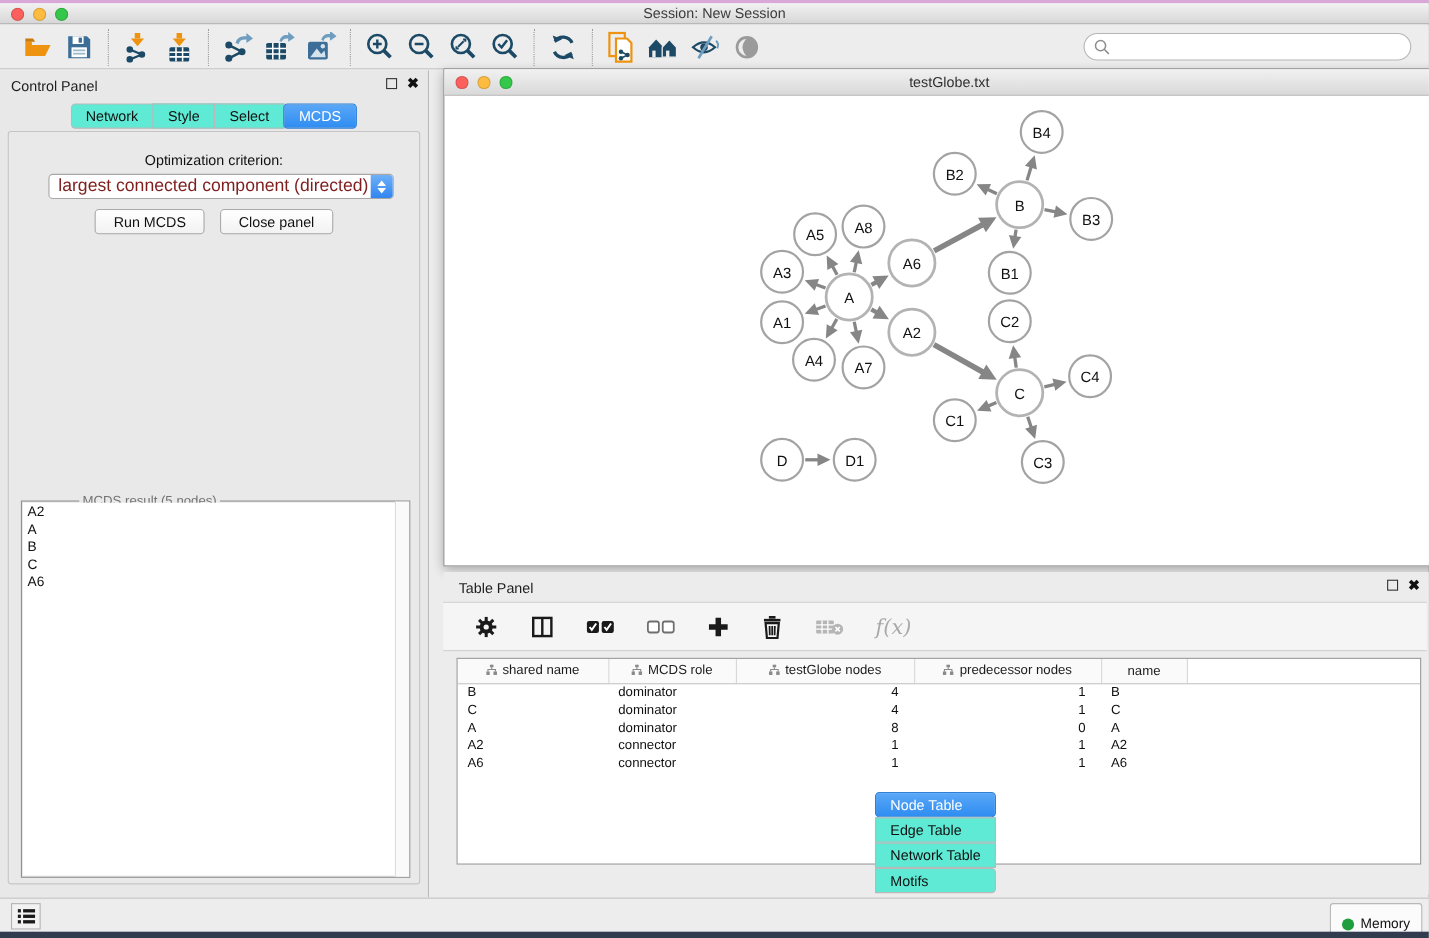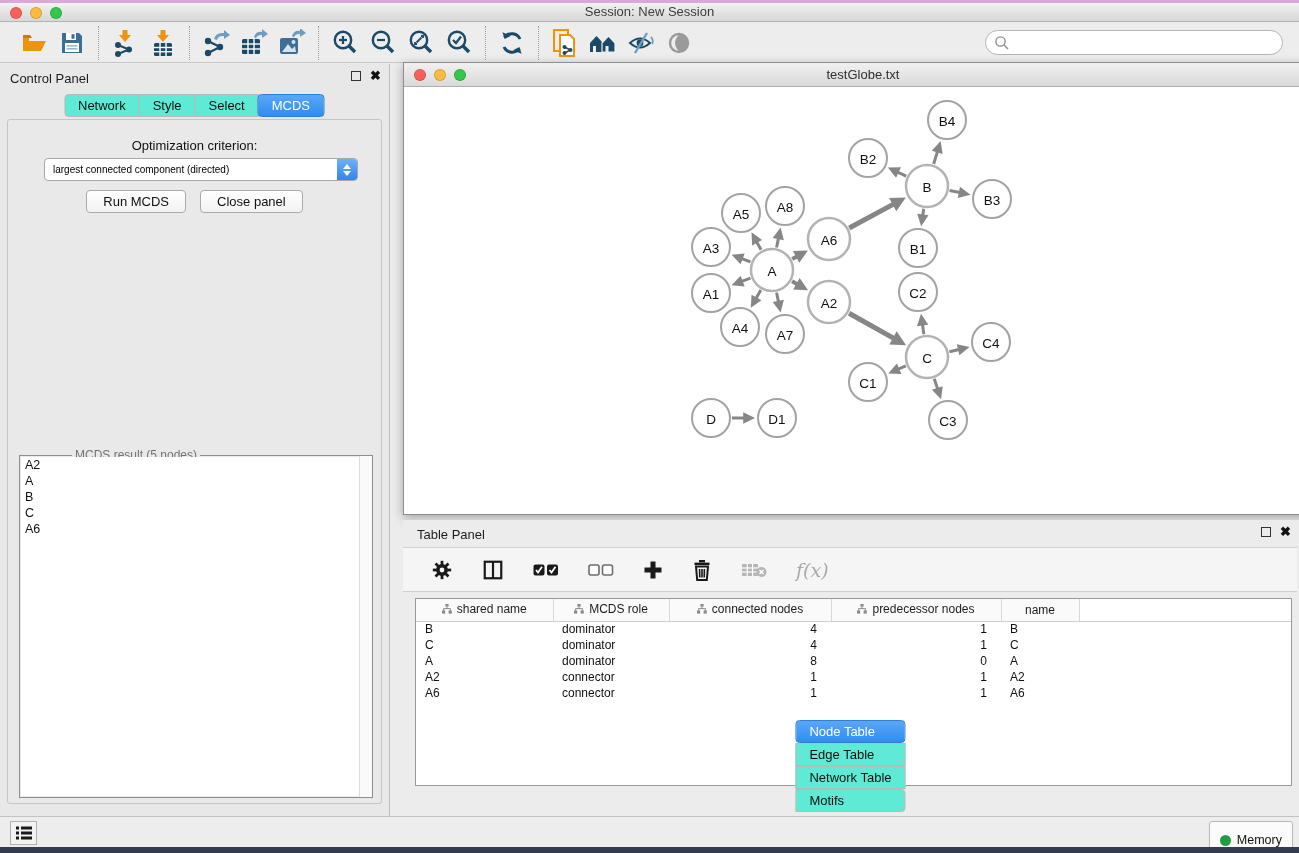--- a/index.html
+++ b/index.html
@@ -39,21 +39,21 @@
   .seg { padding:3px 13px; background:#5eead4; border:1px solid #b9b9b9; margin-left:-1px;
          font-size:13px; color:#111; white-space:nowrap; }
   .seg:first-child { border-radius:4px 0 0 4px; }
   .seg:last-child { border-radius:0 4px 4px 0; }
   .seg.selected { background:linear-gradient(#5aa7f7,#2f8df2); color:#fff; border-color:#2f7fd6; border-radius:4px; }
   .cp-body { position:absolute; top:55px; left:7px; right:7px; bottom:12px;
              background:#e9e9e9; border:1px solid #c5c5c5; border-radius:3px; }
   .opt-label { position:absolute; top:18px; width:100%; text-align:center; font-size:13px; color:#111; }
   .dropdown { position:absolute; top:38px; left:36px; width:314px; height:23px; background:#fff;
               border:1px solid #a8a8a8; border-radius:4px; display:flex; align-items:center; }
-  .dropdown .val { flex:1; font-size:10px; padding-left:8px; color:#000000; white-space:nowrap; overflow:hidden; }
+  .dropdown .val { flex:1; font-size:16px; padding-left:8px; color:#7f1d1d; white-space:nowrap; overflow:hidden; }
   .stepper { width:20px; height:21px; border-radius:0 3px 3px 0; background:linear-gradient(#6fb0f8,#3186ef);
              display:flex; flex-direction:column; align-items:center; justify-content:center; gap:2px; }
   .chev-up { width:0; height:0; border-left:4px solid transparent; border-right:4px solid transparent; border-bottom:5px solid #fff; }
   .chev-dn { width:0; height:0; border-left:4px solid transparent; border-right:4px solid transparent; border-top:5px solid #fff; }
   .cp-buttons { position:absolute; top:70px; width:100%; display:flex; justify-content:center; gap:14px; }
   .btn { background:linear-gradient(#fff,#f2f2f2); border:1px solid #ababab; border-radius:4px;
          font-size:13px; padding:3px 16px; color:#111; }
   .mcds-fieldset { position:absolute; left:11px; right:8px; top:335px; bottom:5px;
                    border:1px solid #8f8f8f; }
   .mcds-legend { position:absolute; top:-8px; left:4px; background:#e9e9e9; padding:0 3px; font-size:12px; color:#737373;margin-left:48px; }
@@ -516,21 +516,21 @@
                     <rect x="3.4" y="0" width="3.2" height="2.6" fill="#8a8a8a"></rect>
                     <rect x="0" y="6.4" width="3.2" height="3.2" fill="#8a8a8a"></rect>
                     <rect x="6.6" y="6.4" width="3.2" height="3.2" fill="#8a8a8a"></rect>
                     <path d="M5 2.6 V4.6 M1.6 6.4 V4.6 H8.4 V6.4" stroke="#8a8a8a" stroke-width="1" fill="none"></path>
                   </svg></span><span>MCDS role</span></th>
             <th class="c2"><span class="hdr-ico"><svg width="10" height="10" viewBox="0 0 10 10">
                     <rect x="3.4" y="0" width="3.2" height="2.6" fill="#8a8a8a"></rect>
                     <rect x="0" y="6.4" width="3.2" height="3.2" fill="#8a8a8a"></rect>
                     <rect x="6.6" y="6.4" width="3.2" height="3.2" fill="#8a8a8a"></rect>
                     <path d="M5 2.6 V4.6 M1.6 6.4 V4.6 H8.4 V6.4" stroke="#8a8a8a" stroke-width="1" fill="none"></path>
-                  </svg></span><span>connected nodes</span></th>
+                  </svg></span><span>testGlobe nodes</span></th>
             <th class="c3"><span class="hdr-ico"><svg width="10" height="10" viewBox="0 0 10 10">
                     <rect x="3.4" y="0" width="3.2" height="2.6" fill="#8a8a8a"></rect>
                     <rect x="0" y="6.4" width="3.2" height="3.2" fill="#8a8a8a"></rect>
                     <rect x="6.6" y="6.4" width="3.2" height="3.2" fill="#8a8a8a"></rect>
                     <path d="M5 2.6 V4.6 M1.6 6.4 V4.6 H8.4 V6.4" stroke="#8a8a8a" stroke-width="1" fill="none"></path>
                   </svg></span><span>predecessor nodes</span></th>
             <th class="c4"><span>name</span></th>
             <th class="c5"></th>
           </tr>
         </thead>

